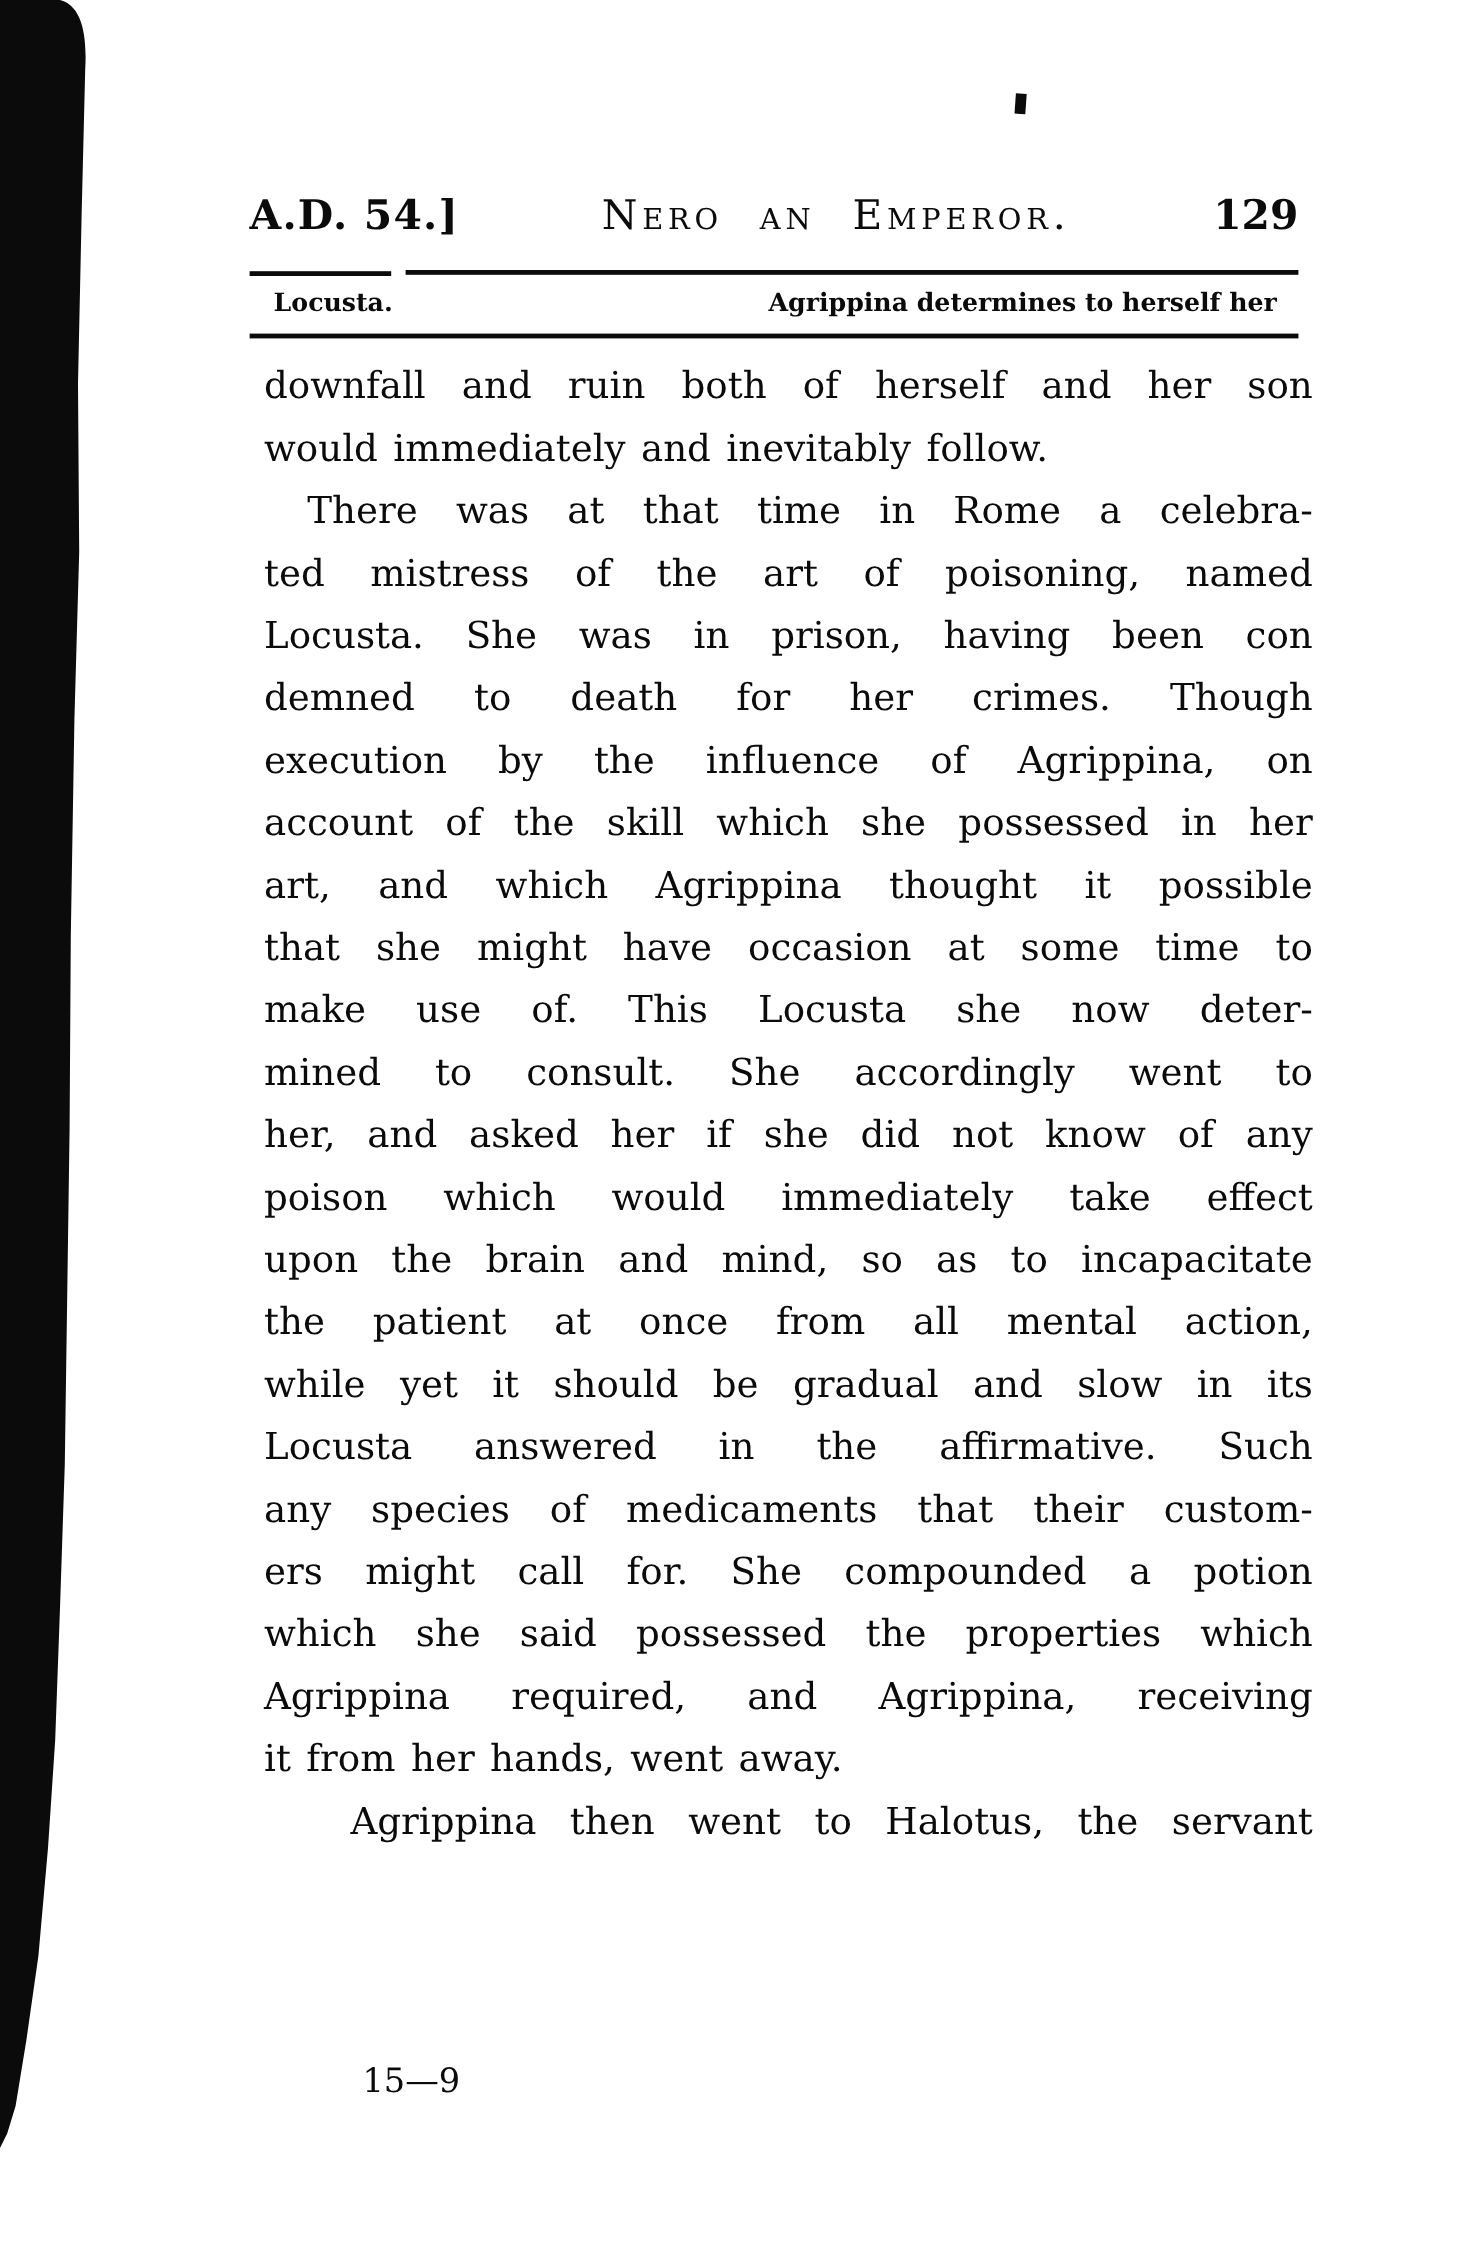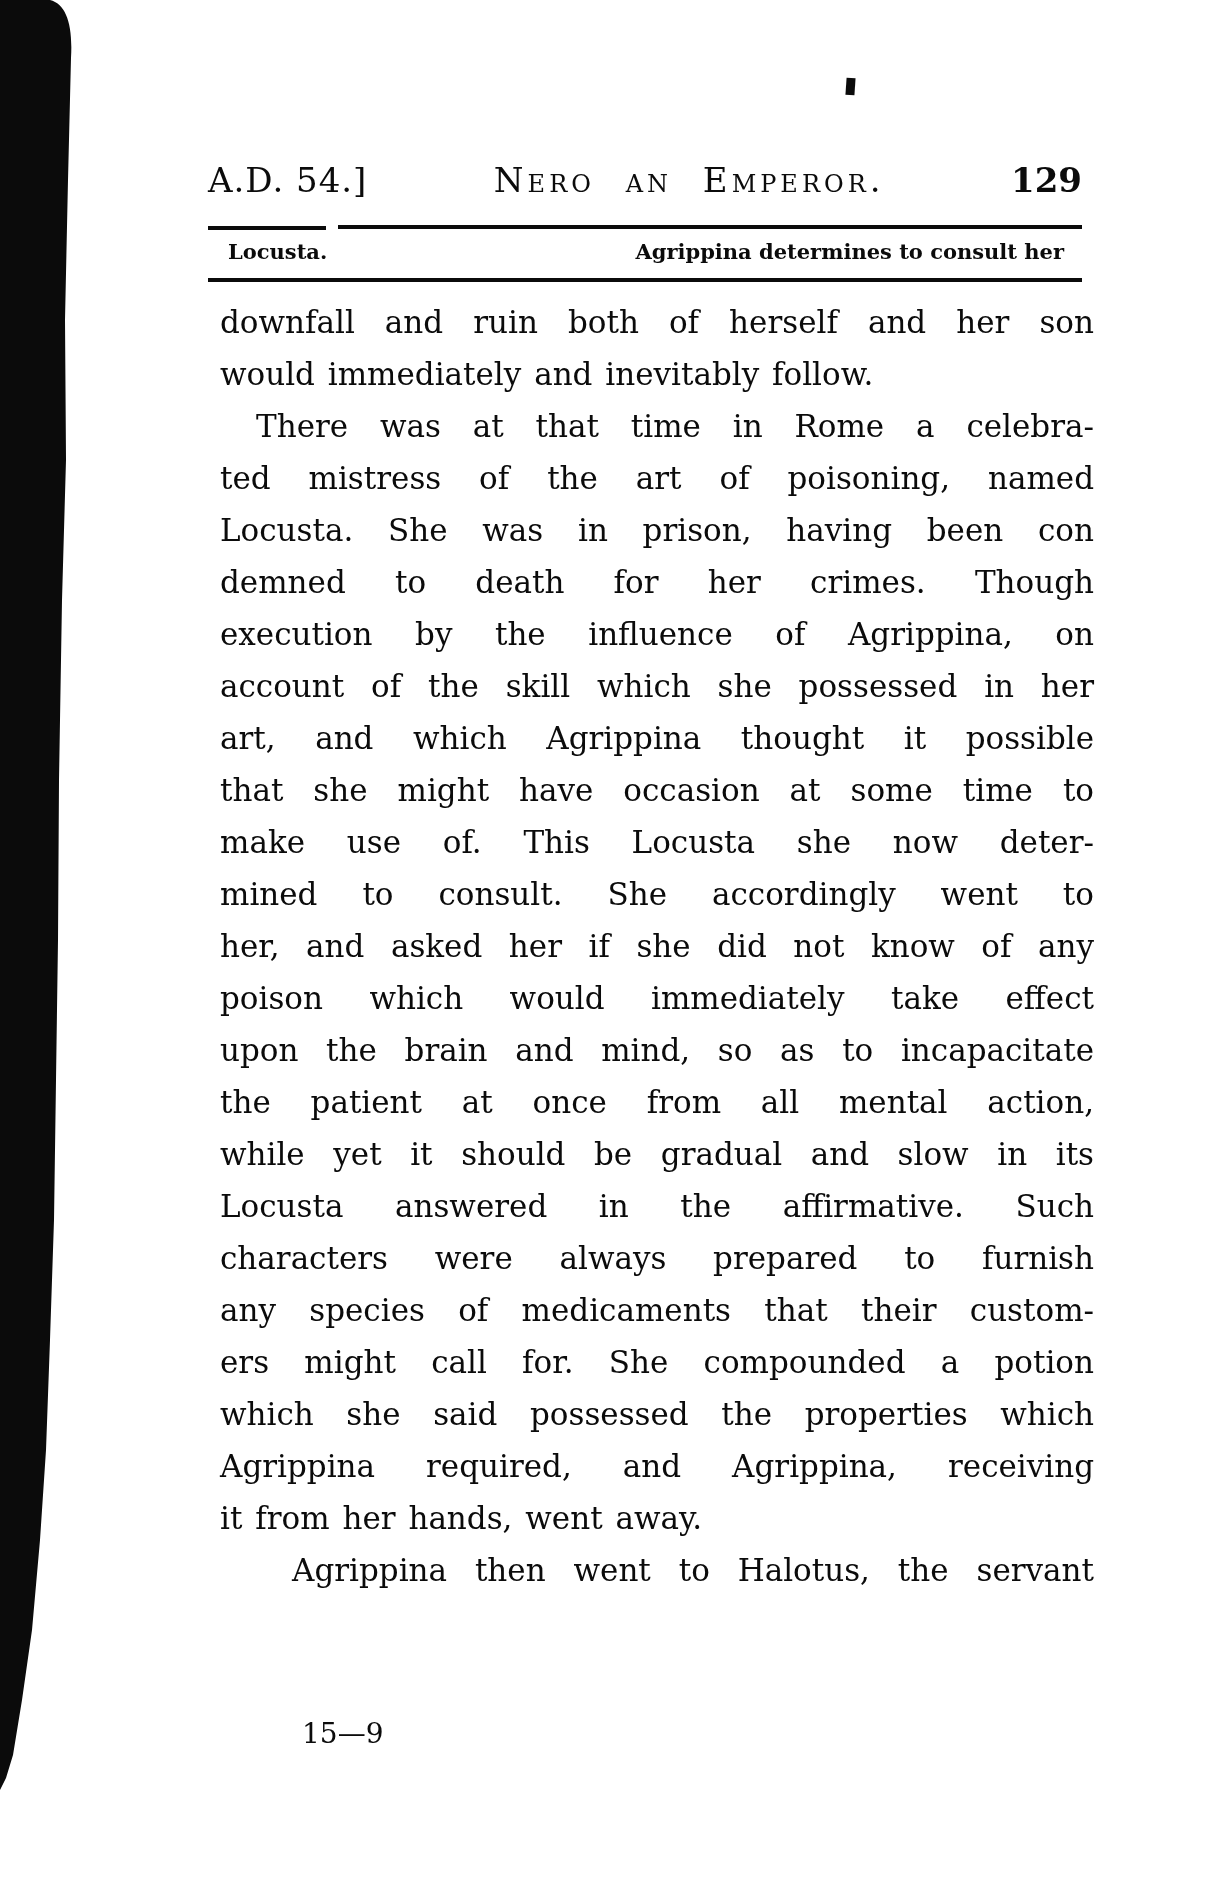--- a/index.html
+++ b/index.html
@@ -32,21 +32,21 @@
   .header {
     position: absolute;
     top: 156px; left: 0;
     width: 100%;
     display: flex;
     align-items: baseline;
     font-size: 34px;
     line-height: 48px;
   }
   .header .h-left {
-    font-weight: normal;
+    font-weight: bold;
     letter-spacing: 1px;
     white-space: nowrap;
   }
   .header .h-center {
     flex: 1;
     text-align: center;
     font-variant: small-caps;
     letter-spacing: 4px;
     word-spacing: 16px;
     white-space: nowrap;
@@ -116,21 +116,21 @@
       <span class="h-left">A.D. 54.]</span>
       <span class="h-center">Nero an Emperor.</span>
       <span class="h-page">129</span>
     </div>
 
     <div class="rule rule1a"></div>
     <div class="rule rule1b"></div>
 
     <div class="running-head">
       <span class="rh-left">Locusta.</span>
-      <span class="rh-right">Agrippina determines to consult her</span>
+      <span class="rh-right">Agrippina determines to herself her</span>
     </div>
 
     <div class="rule rule2"></div>
 
     <div class="body-text">
         <div class="line">downfall and ruin both of herself and her son</div>
         <div class="line short">would immediately and inevitably follow.</div>
         <div class="line" style="text-indent: 36px;">There was at that time in Rome a celebra-</div>
         <div class="line">ted mistress of the art of poisoning, named</div>
         <div class="line">Locusta.  She was in prison, having been con</div>
@@ -140,21 +140,20 @@
         <div class="line">art, and which Agrippina thought it possible</div>
         <div class="line">that she might have occasion at some time to</div>
         <div class="line">make use of.  This Locusta she now deter-</div>
         <div class="line">mined to consult.  She accordingly went to</div>
         <div class="line">her, and asked her if she did not know of any</div>
         <div class="line">poison which would immediately take effect</div>
         <div class="line">upon the brain and mind, so as to incapacitate</div>
         <div class="line">the patient at once from all mental action,</div>
         <div class="line">while yet it should be gradual and slow in its</div>
         <div class="line">Locusta answered in the affirmative.  Such</div>
-        <div class="line">characters were always prepared to furnish</div>
         <div class="line">any species of medicaments that their custom-</div>
         <div class="line">ers might call for.  She compounded a potion</div>
         <div class="line">which she said possessed the properties which</div>
         <div class="line">Agrippina required, and Agrippina, receiving</div>
         <div class="line short">it from her hands, went away.</div>
         <div class="line" style="text-indent: 72px;">Agrippina then went to Halotus, the servant</div>
       </div>
 
     <div class="footer-sig">15—9</div>
 

